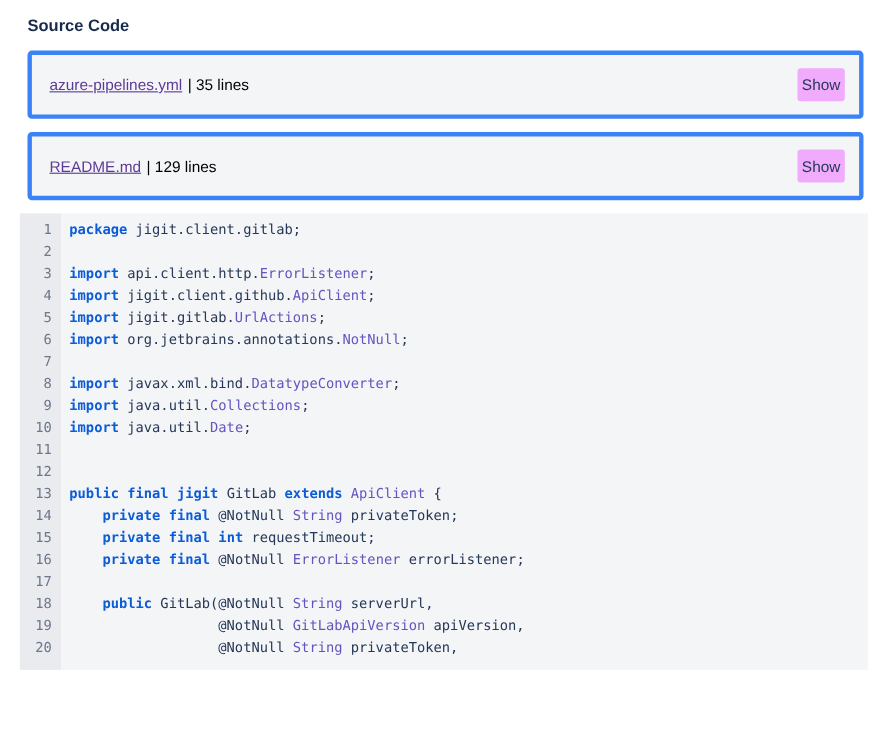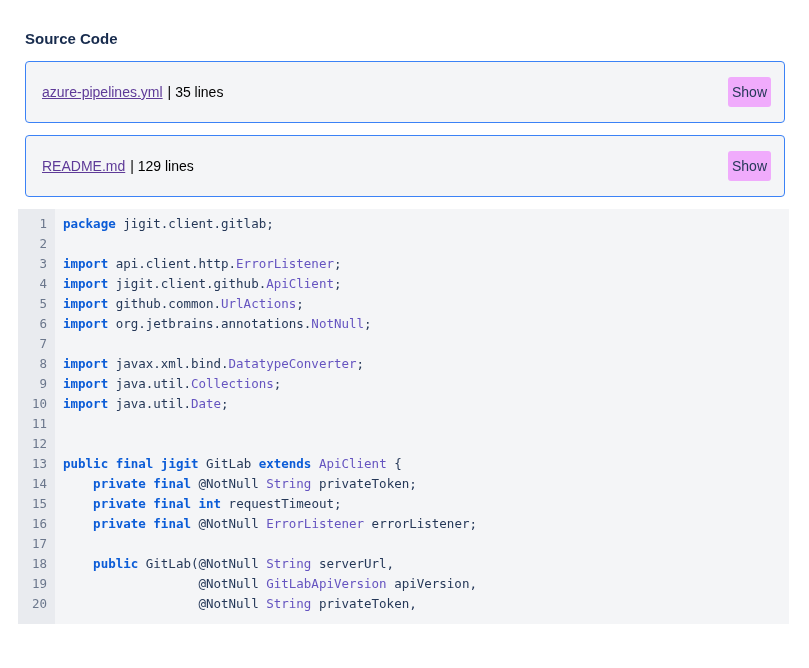--- a/index.html
+++ b/index.html
@@ -4,32 +4,32 @@
 <style>
   * { margin: 0; padding: 0; box-sizing: border-box; }
   html, body {
     width: 809px; height: 668px;
     background: #ffffff;
     overflow: hidden;
     font-family: "Liberation Sans", sans-serif;
   }
   .wrap { padding-top: 12px; }
   .page-title {
-    margin: 16px 0 12px 25px;
+    margin: 1px 0 12px 25px;
     font-size: 15px;
     font-weight: 600;
     color: #172b4d;
     line-height: 21px;
   }
   .panel {
     width: 760px;
     height: 62px;
     margin: 0 0 12px 25px;
     background: #f4f5f7;
-    border: 1px solid #3b82f6;
+    border: 4px solid #3b82f6;
     border-radius: 4px;
     display: flex;
     align-items: center;
     padding: 0 13px 0 16px;
   }
   .file-link {
     color: #5e3a98;
     font-size: 14px;
     text-decoration: underline;
     cursor: pointer;
@@ -93,21 +93,21 @@
     <span class="file-meta">| 129 lines</span>
     <button class="toggle-btn">Show</button>
   </div>
 
 
   <div class="code-block">
       <div class="code-row"><span class="ln">1</span><span class="lc"><span class="kw">package</span><span class="pl"> jigit.client.gitlab;</span></span></div>
       <div class="code-row"><span class="ln">2</span><span class="lc"></span></div>
       <div class="code-row"><span class="ln">3</span><span class="lc"><span class="kw">import</span><span class="pl"> api.client.http.</span><span class="ty">ErrorListener</span><span class="pl">;</span></span></div>
       <div class="code-row"><span class="ln">4</span><span class="lc"><span class="kw">import</span><span class="pl"> jigit.client.github.</span><span class="ty">ApiClient</span><span class="pl">;</span></span></div>
-      <div class="code-row"><span class="ln">5</span><span class="lc"><span class="kw">import</span><span class="pl"> github.common.</span><span class="ty">UrlActions</span><span class="pl">;</span></span></div>
+      <div class="code-row"><span class="ln">5</span><span class="lc"><span class="kw">import</span><span class="pl"> jigit.gitlab.</span><span class="ty">UrlActions</span><span class="pl">;</span></span></div>
       <div class="code-row"><span class="ln">6</span><span class="lc"><span class="kw">import</span><span class="pl"> org.jetbrains.annotations.</span><span class="ty">NotNull</span><span class="pl">;</span></span></div>
       <div class="code-row"><span class="ln">7</span><span class="lc"></span></div>
       <div class="code-row"><span class="ln">8</span><span class="lc"><span class="kw">import</span><span class="pl"> javax.xml.bind.</span><span class="ty">DatatypeConverter</span><span class="pl">;</span></span></div>
       <div class="code-row"><span class="ln">9</span><span class="lc"><span class="kw">import</span><span class="pl"> java.util.</span><span class="ty">Collections</span><span class="pl">;</span></span></div>
       <div class="code-row"><span class="ln">10</span><span class="lc"><span class="kw">import</span><span class="pl"> java.util.</span><span class="ty">Date</span><span class="pl">;</span></span></div>
       <div class="code-row"><span class="ln">11</span></div>
       <div class="code-row"><span class="ln">12</span><span class="lc"></span></div>
       <div class="code-row"><span class="ln">13</span><span class="lc"><span class="kw">public</span><span class="pl"> </span><span class="kw">final</span><span class="pl"> </span><span class="kw">jigit</span><span class="pl"> GitLab </span><span class="kw">extends</span><span class="pl"> </span><span class="ty">ApiClient</span><span class="pl"> {</span></span></div>
       <div class="code-row"><span class="ln">14</span><span class="lc"><span class="pl">    </span><span class="kw">private</span><span class="pl"> </span><span class="kw">final</span><span class="pl"> @NotNull </span><span class="ty">String</span><span class="pl"> privateToken;</span></span></div>
       <div class="code-row"><span class="ln">15</span><span class="lc"><span class="pl">    </span><span class="kw">private</span><span class="pl"> </span><span class="kw">final</span><span class="pl"> </span><span class="kw">int</span><span class="pl"> requestTimeout;</span></span></div>

